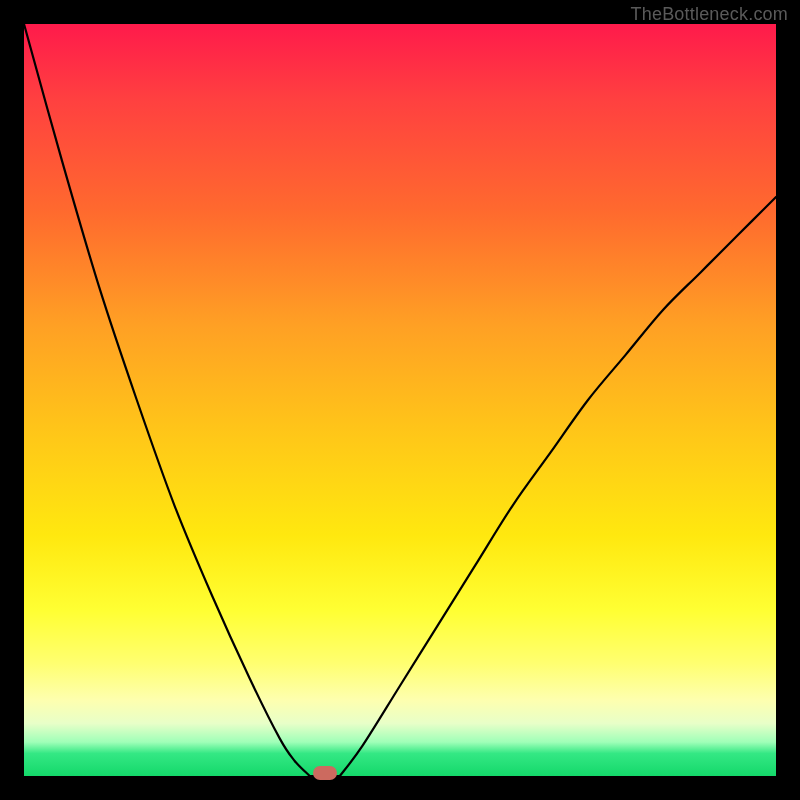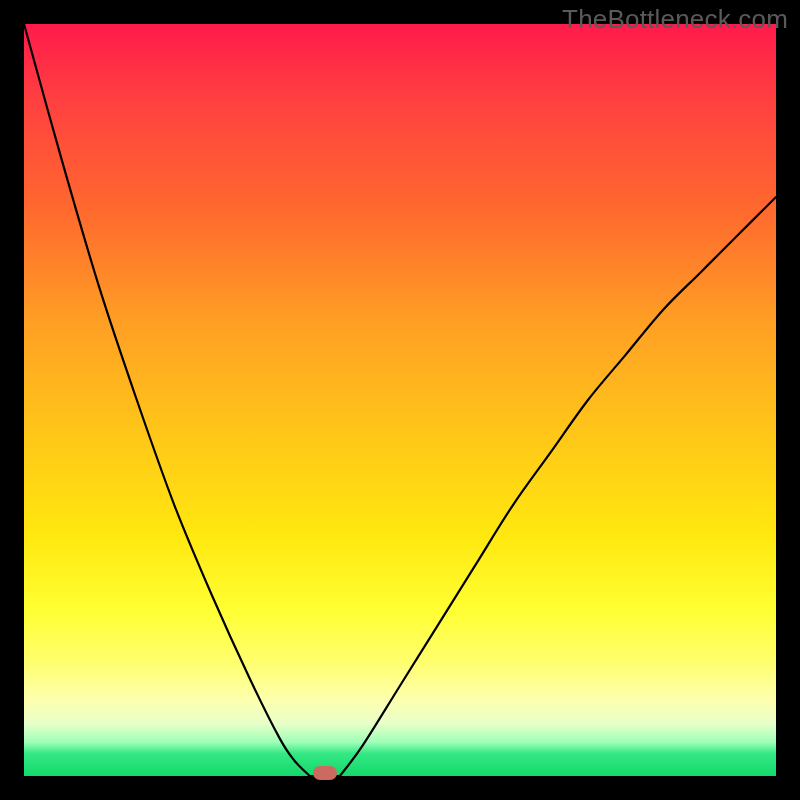--- a/index.html
+++ b/index.html
@@ -45,21 +45,21 @@
       #9fffb8 95.5%,
       #34e884 97%,
       #14d86a 100%
     );
   }
   .watermark {
     position: absolute;
     top: 4px;
     right: 12px;
     color: #5a5a5a;
-    font-size: 26px;
+    font-size: 18px;
     font-weight: 500;
     letter-spacing: 0.2px;
     user-select: none;
   }
   .curve-svg {
     position: absolute;
     left: 24px;
     top: 24px;
     width: 752px;
     height: 752px;

